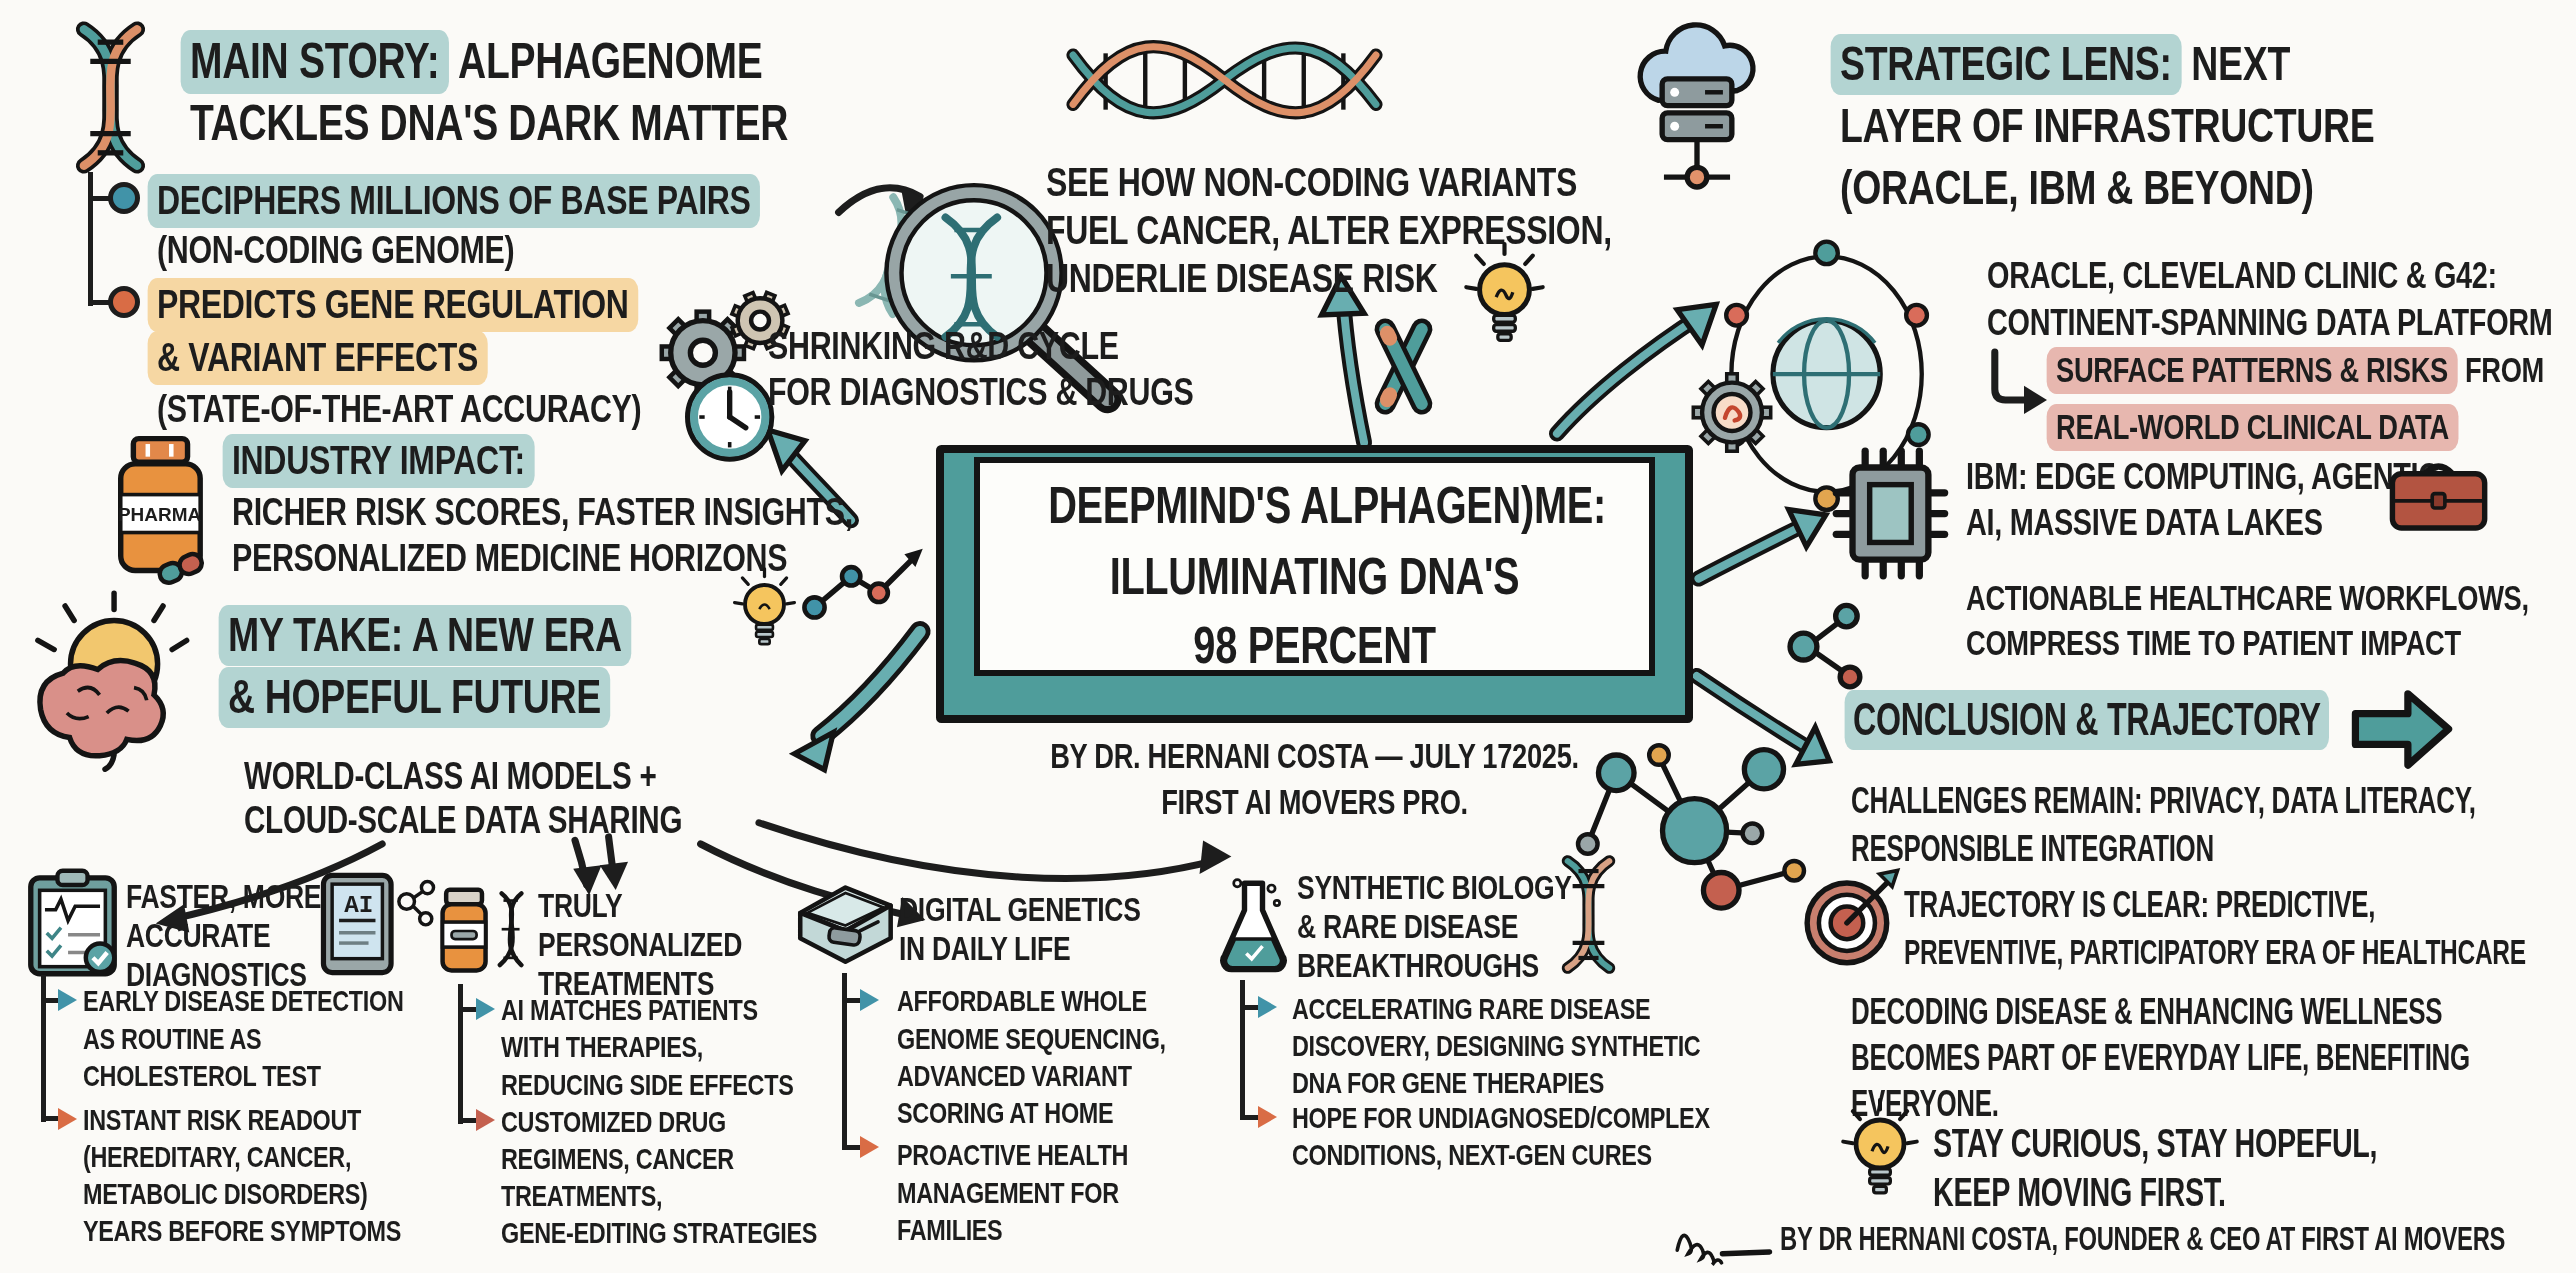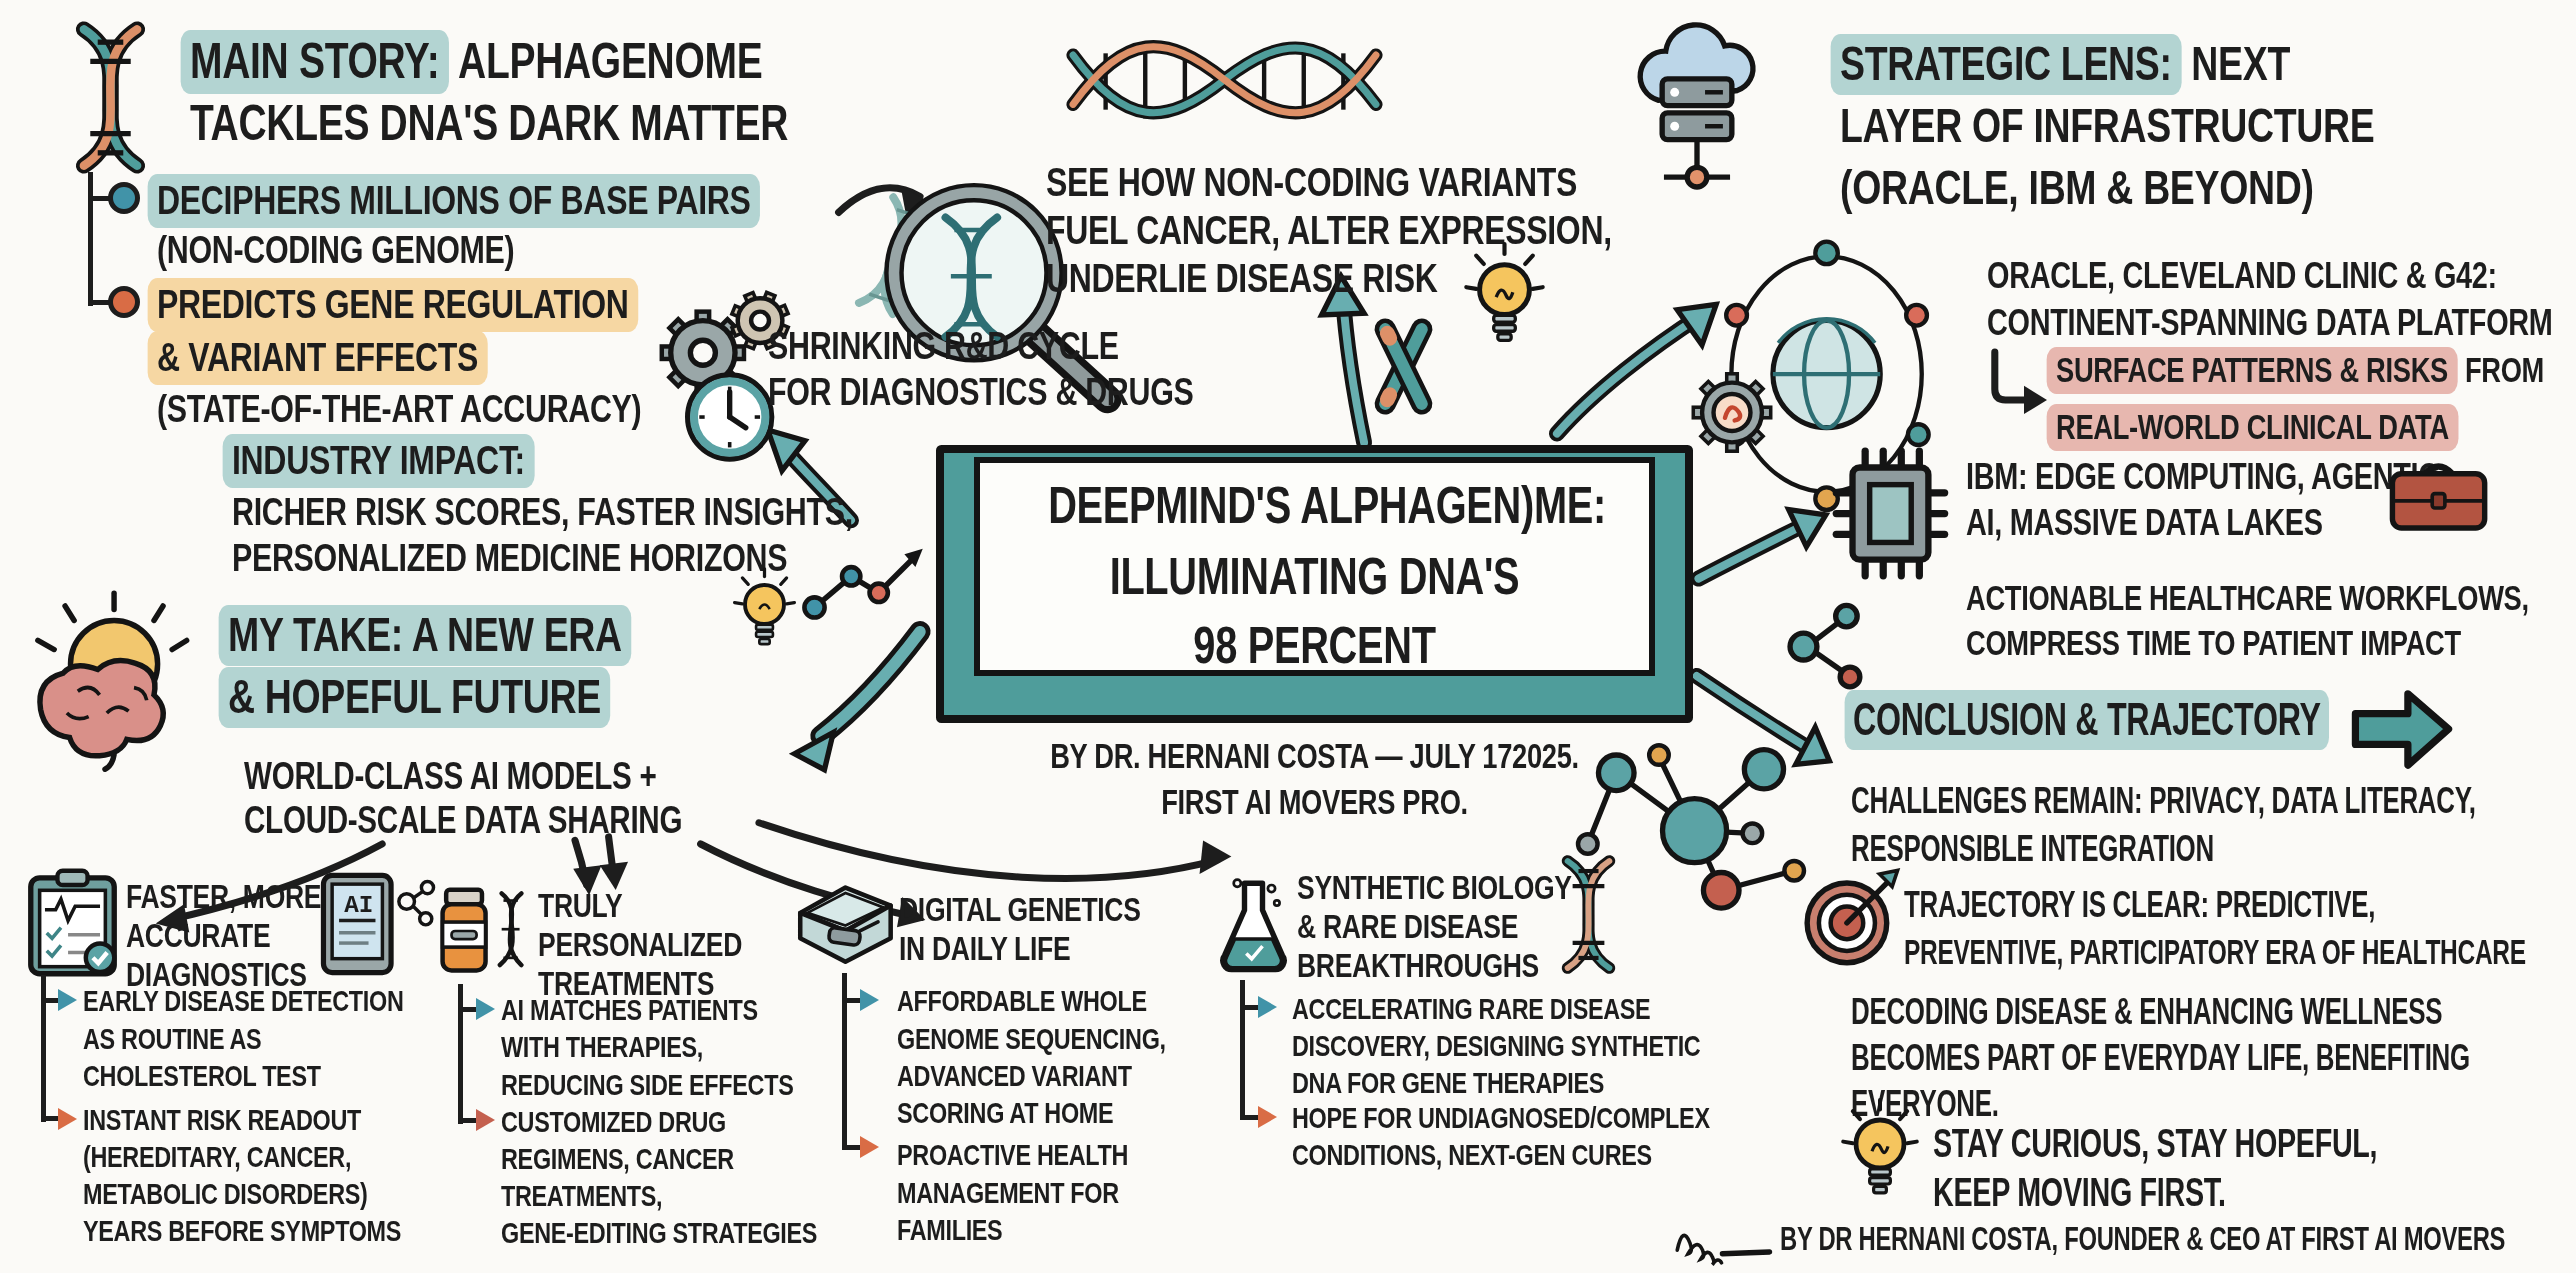--- a/index.html
+++ b/index.html
@@ -115,20 +115,34 @@
   </div>
   <div class="t" style="left:157px;top:230px;font-size:39px;">(NON-CODING GENOME)</div>
   <div class="t" style="left:157px;top:283px;font-size:41px;">
     <span class="hl hlo">PREDICTS GENE REGULATION</span>
   </div>
   <div class="t" style="left:157px;top:336px;font-size:41px;">
     <span class="hl hlo">&amp; VARIANT EFFECTS</span>
   </div>
   <div class="t" style="left:157px;top:389px;font-size:39px;">(STATE-OF-THE-ART ACCURACY)</div>
 
+  <div class="icon" style="left:108px;top:435px;width:104px;height:149px;">
+    <svg viewBox="0 0 115 165">
+      <rect x="28" y="4" width="60" height="26" rx="6" fill="#e2884a" stroke="#141414" stroke-width="6"></rect>
+      <line x1="44" y1="10" x2="44" y2="24" stroke="#fff" stroke-width="5"></line>
+        <line x1="70" y1="10" x2="70" y2="24" stroke="#fff" stroke-width="5"></line>
+      <rect x="14" y="32" width="88" height="118" rx="16" fill="#e8923f" stroke="#141414" stroke-width="6"></rect>
+      <rect x="14" y="66" width="88" height="42" fill="#fff" stroke="#141414" stroke-width="4"></rect>
+      <text x="57" y="95" text-anchor="middle" font-family="Liberation Sans, sans-serif" font-weight="bold" font-size="21" fill="#1d1d1d">PHARMA</text>
+      <g transform="rotate(-24 80 148)">
+        <rect x="56" y="138" width="25" height="20" rx="10" fill="#4f9d9b" stroke="#141414" stroke-width="5"></rect>
+        <rect x="80" y="138" width="25" height="20" rx="10" fill="#c4604f" stroke="#141414" stroke-width="5"></rect>
+      </g>
+    </svg>
+  </div>
   <div class="t" style="left:232px;top:439px;font-size:41px;">
     <span class="hl">INDUSTRY IMPACT:</span>
   </div>
   <div class="t" style="left:232px;top:492px;font-size:39px;">RICHER RISK SCORES, FASTER INSIGHTS,</div>
   <div class="t" style="left:232px;top:538px;font-size:39px;">PERSONALIZED MEDICINE HORIZONS</div>
 
   <div class="icon" style="left:7px;top:586px;width:186px;height:186px;">
     <svg viewBox="0 0 205 205">
       <g stroke="#141414" stroke-width="6" stroke-linecap="round">
         <line x1="118" y1="8" x2="118" y2="26"></line>

